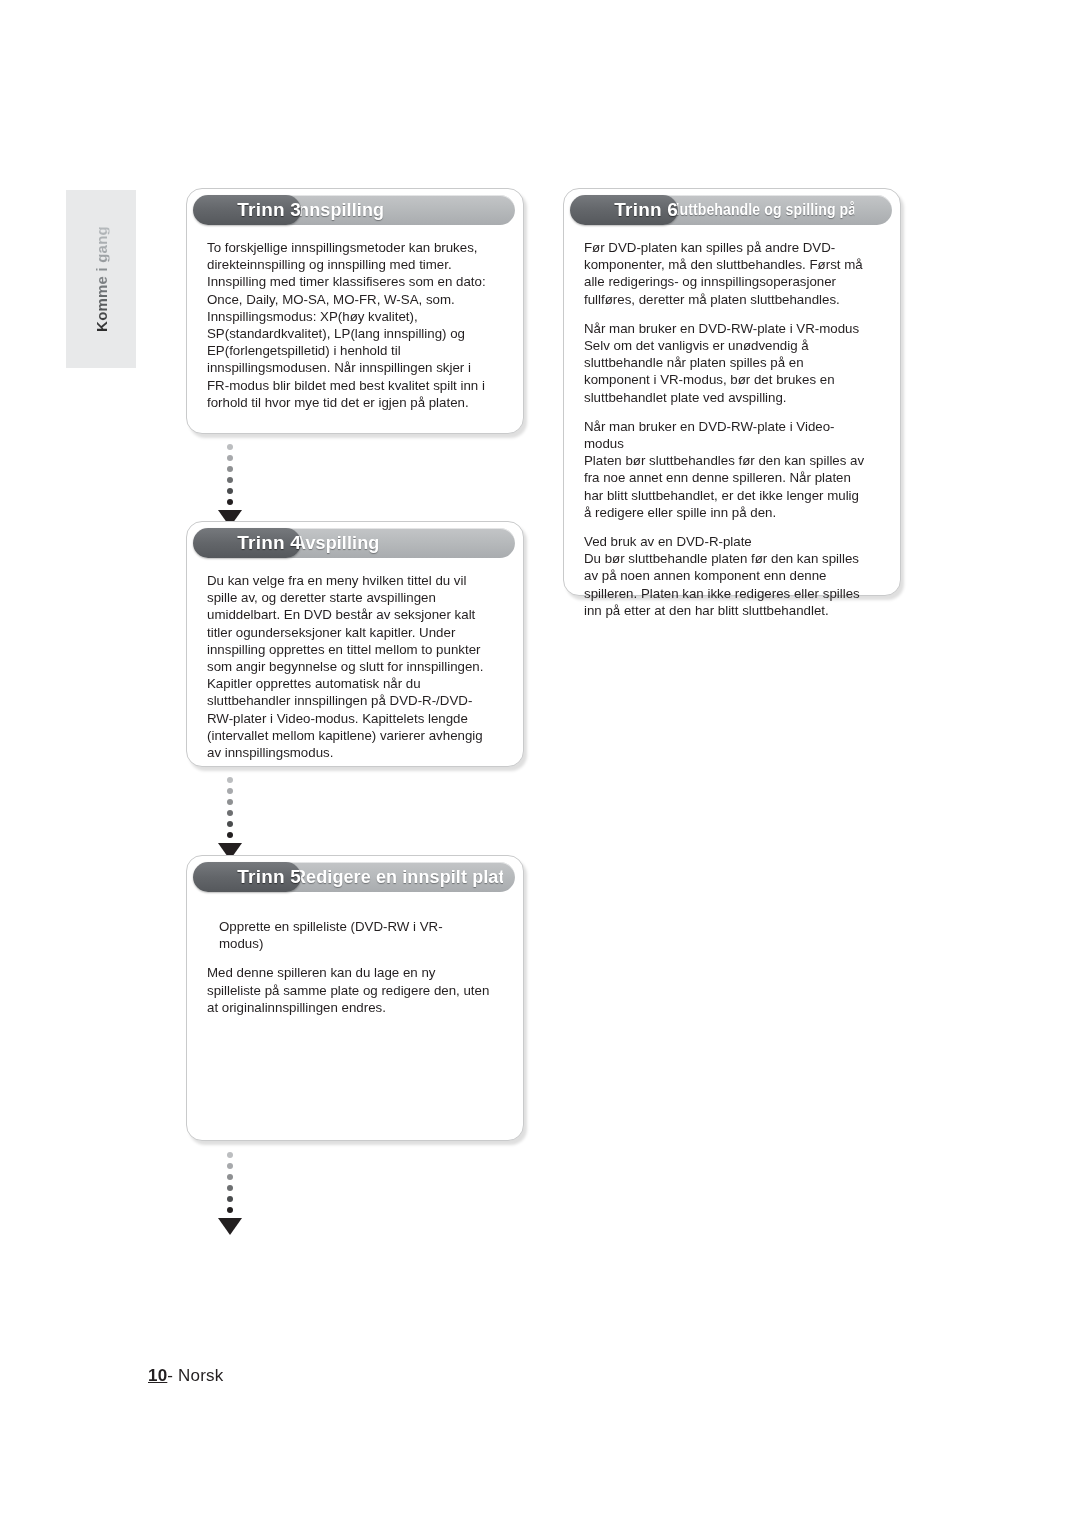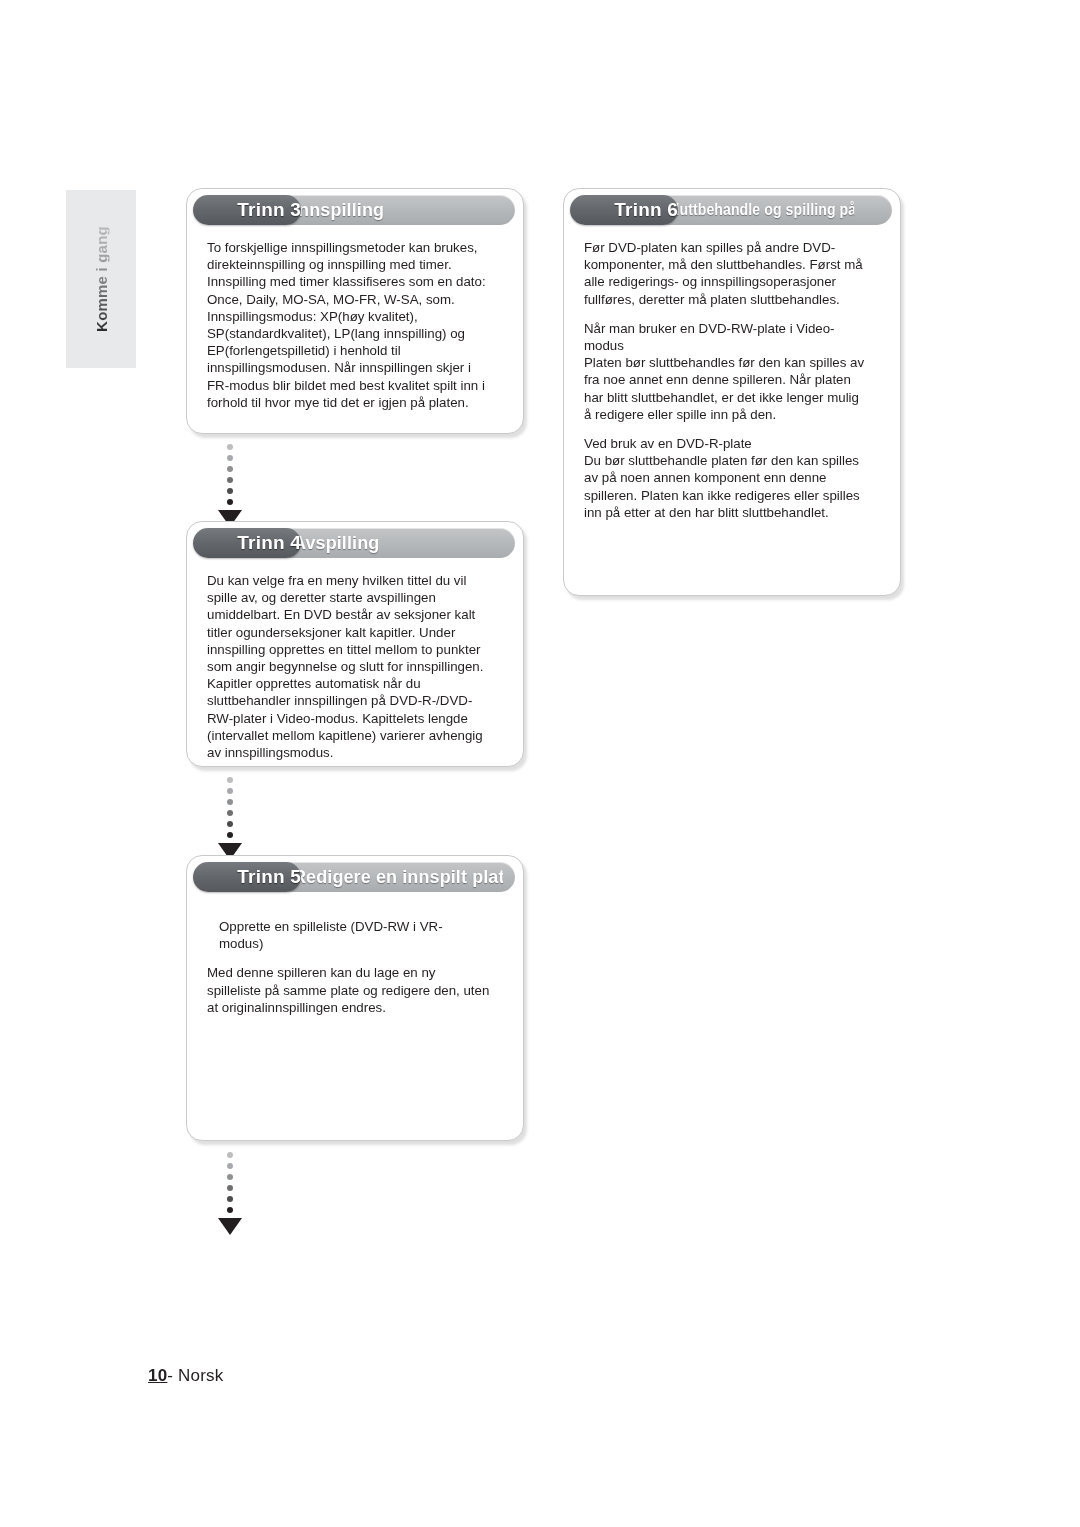--- a/index.html
+++ b/index.html
@@ -251,20 +251,21 @@
     <div class="card-head">
       <div class="head-bar">
         <div class="head-bar-title condensed">Sluttbehandle og spilling på andre DVD-komp.</div>
       </div>
       <div class="head-tab">
         <div class="head-tab-label">Trinn 6</div>
       </div>
     </div>
     <div class="card-body">
       <p>Før DVD-platen kan spilles på andre DVD-komponenter, må den sluttbehandles. Først må alle redigerings- og innspillingsoperasjoner fullføres, deretter må platen sluttbehandles.</p>
+      <p>Når man bruker en DVD-RW-plate i VR-modus<br>Selv om det vanligvis er unødvendig å sluttbehandle når platen spilles på en komponent i VR-modus, bør det brukes en sluttbehandlet plate ved avspilling.</p>
       <p>Når man bruker en DVD-RW-plate i Video-modus<br>Platen bør sluttbehandles før den kan spilles av fra noe annet enn denne spilleren. Når platen har blitt sluttbehandlet, er det ikke lenger mulig å redigere eller spille inn på den.</p>
       <p>Ved bruk av en DVD-R-plate<br>Du bør sluttbehandle platen før den kan spilles av på noen annen komponent enn denne spilleren. Platen kan ikke redigeres eller spilles inn på etter at den har blitt sluttbehandlet.</p>
     </div>
   </div>
 
   <div class="footer">
     <span class="pageno">10</span><span>- </span><span>Norsk</span>
   </div>
 
 </div>

